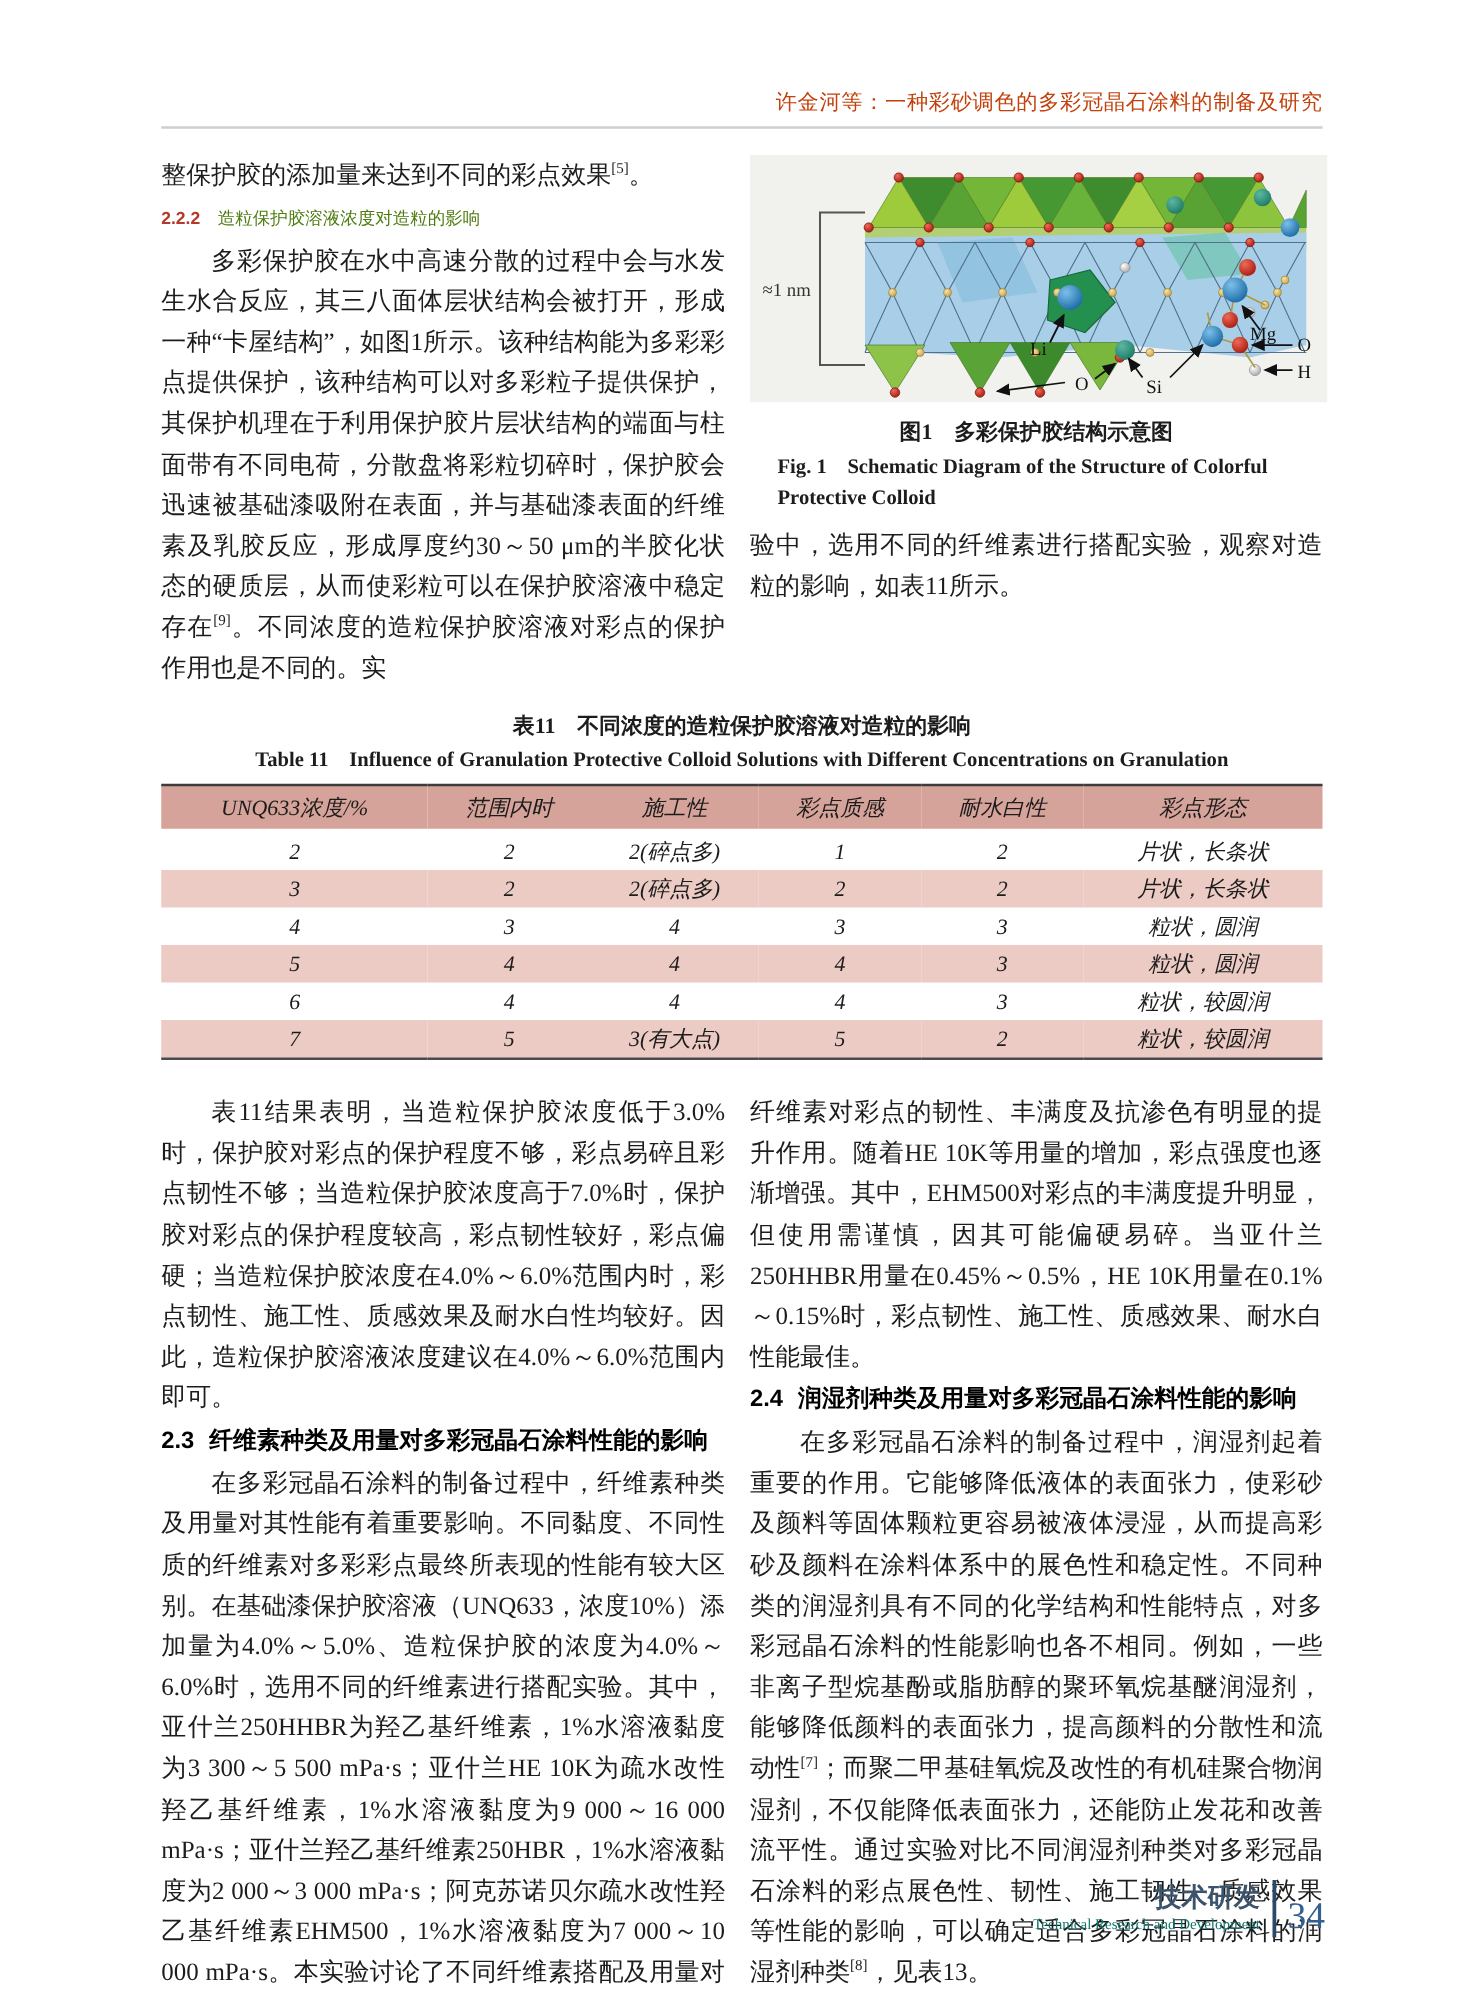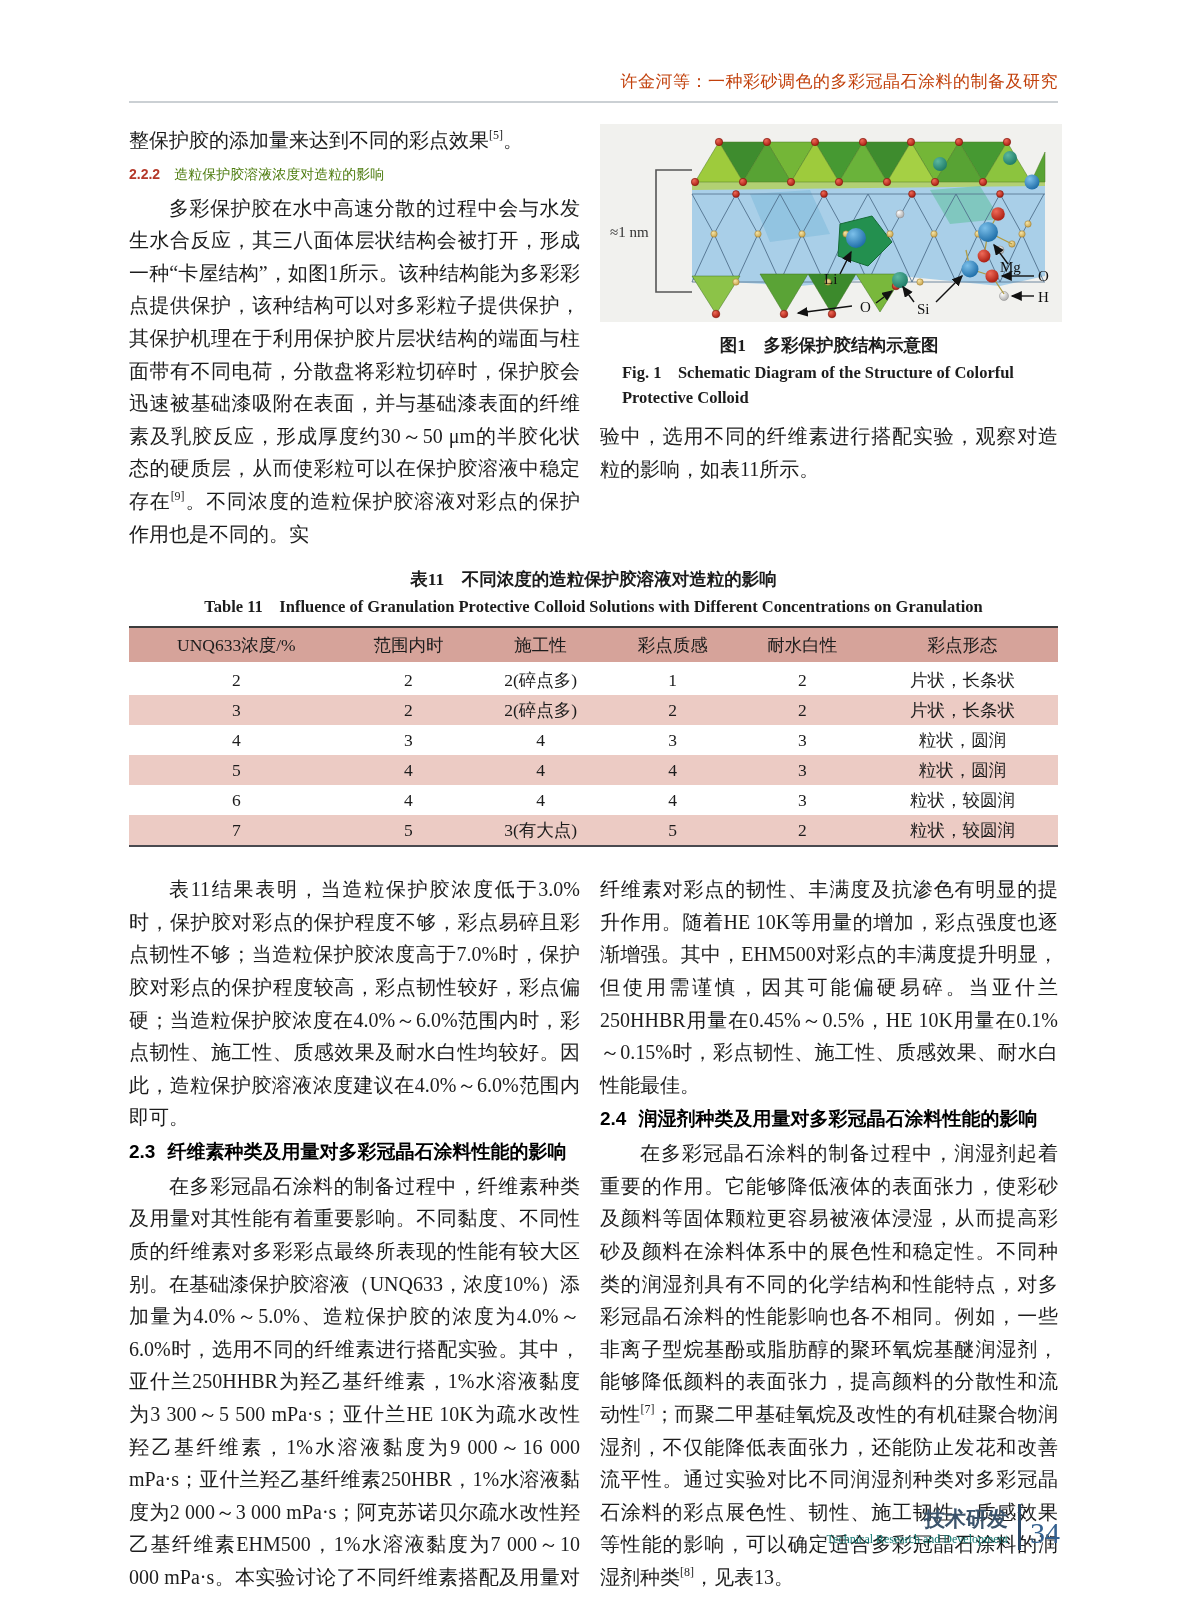--- a/index.html
+++ b/index.html
@@ -37,21 +37,21 @@
   
   figure{margin:0;padding:0;}
   .fig-svg{display:block;width:462px;height:198px;}
   .cap-cn{text-align:center;font-weight:bold;font-size:17.5px;margin-top:10px;line-height:26px;}
   .cap-en{font-weight:bold;font-size:16.5px;line-height:25px;margin:2px 22px 10px 22px;}
   
   .table-block{margin-top:16px;}
   .tbl-cn{text-align:center;font-weight:bold;font-size:17.5px;line-height:26px;}
   .tbl-en{text-align:center;font-weight:bold;font-size:16.5px;line-height:25px;margin-top:2px;}
   table{width:100%;border-collapse:collapse;margin-top:7px;
-    border-top:2.5px solid #3c3c3c;border-bottom:2.5px solid #4a4a50;}
+    border-top:2.5px solid #3c3c3c;border-bottom:2.5px solid #4a4a50;font-style:italic;}
   th{background:#d6a39a;font-weight:normal;font-size:17.5px;padding:5px 2px;}
   td{text-align:center;font-size:17.5px;padding:3px 2px;}
   tbody tr:nth-child(even){background:#eccbc4;}
   tbody tr:first-child td{padding-top:6px;}
   .cols-bottom{margin-top:26px;}
   
   .footer{position:absolute;right:127px;bottom:50px;display:flex;align-items:center;}
   .f-labels{display:flex;flex-direction:column;align-items:flex-end;}
   .f-cn{font-family:"Liberation Sans","DejaVu Sans",sans-serif;font-weight:bold;
     font-size:21px;color:#3b536b;line-height:24px;}

